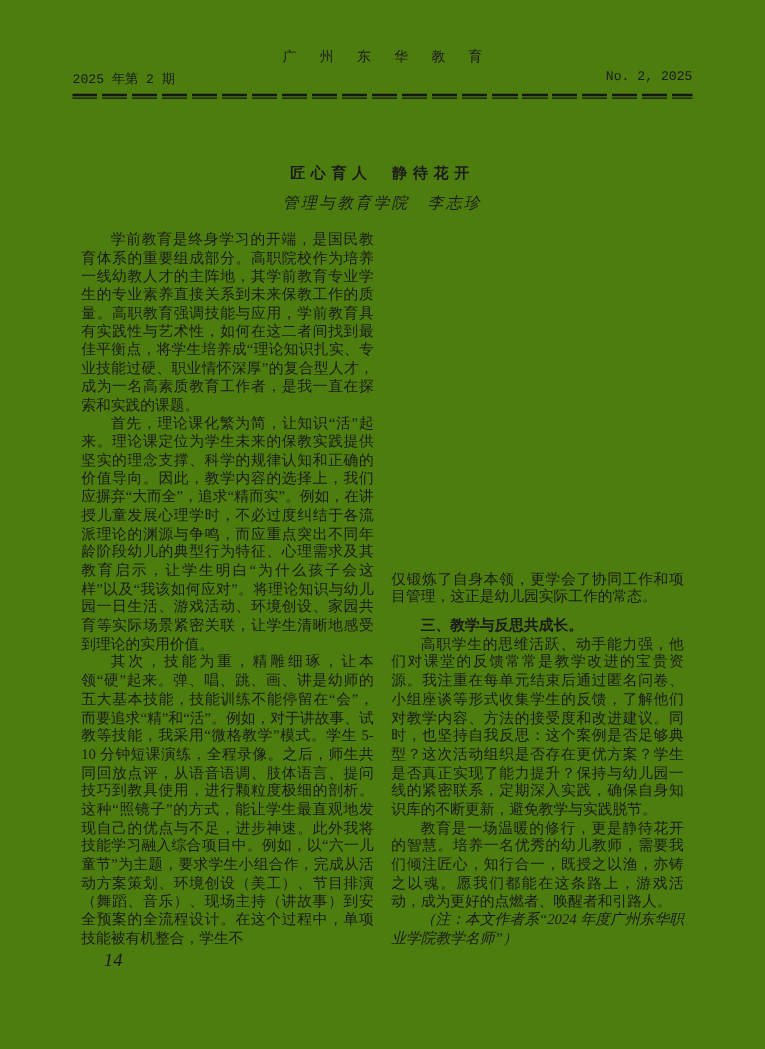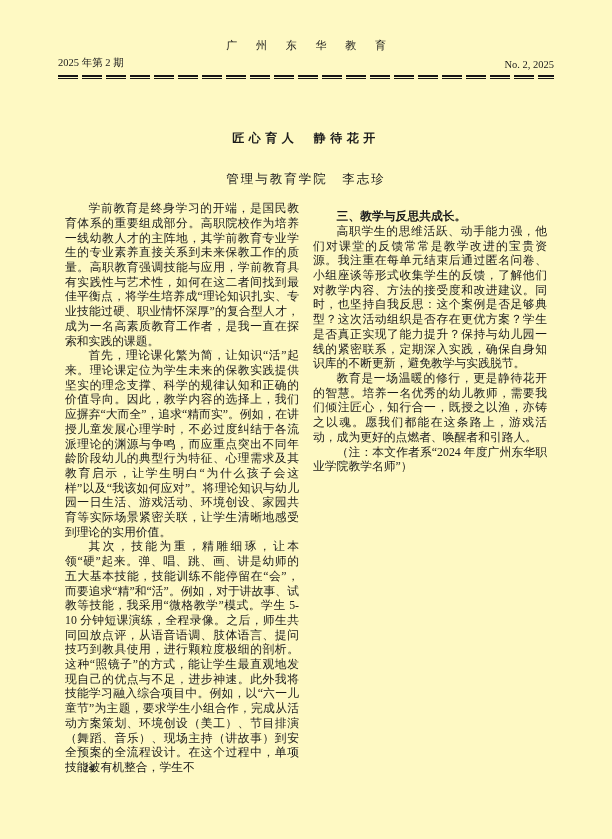--- a/index.html
+++ b/index.html
@@ -1,95 +1,97 @@
 <!DOCTYPE html>
 <html><head>
 <meta charset="utf-8">
 <style>
   html,body { margin:0; padding:0; background:#e8e8e8; }
   .page {
     position:relative;
     width:612px; height:839px;
     margin:0 auto;
-    background:#fef9c3;
+    background:#4d7c0f;
     color:#1b1b1b;
     font-family:"Liberation Serif","DejaVu Serif",serif;
     overflow:hidden;
     box-sizing:border-box;
   }
   
   .header { padding:38px 58px 0 58px; }
   .journal-cn {
     text-align:center;
     font-size:11px;
     letter-spacing:8px;
     text-indent:8px;
     white-space:nowrap;
   }
   .header-row {
-    display:flex; justify-content:space-between; align-items:flex-end;
-    font-size:10.5px; margin-top:3px;
+    display:flex; justify-content:space-between; align-items:flex-start;
+    font-size:10.5px; margin-top:3px;font-family:Liberation Mono, monospace;
   }
   .journal-en { letter-spacing:1.2px; }
   .rule { margin-top:5px; }
   .rule-line {
     height:1.7px;
     background:repeating-linear-gradient(90deg,#161616 0 20px, rgba(0,0,0,0) 20px 24px);
   }
   .rule-line + .rule-line { margin-top:0.9px; }
 
   
   .title {
     margin-top:51px;
     text-align:center;
     font-family:"Liberation Sans","DejaVu Sans",sans-serif;
     font-weight:700;
     font-size:12px;
     letter-spacing:4.5px;
     white-space:pre;
   }
   .byline {
-    margin-top:24px;
+    margin-top:7px;
     text-align:center;
     font-size:12.5px;
+    font-style:italic;
     letter-spacing:2px;
   }
 
   
   .columns {
     margin:13px auto 0 auto;
     width:482px;
     display:flex;
     gap:14px;
+    align-items:flex-end;
   }
   .col {
     width:234px;
     font-size:11.8px;
     line-height:14.7px;
     text-align:justify;
     text-justify:inter-ideograph;
   }
   .col p { margin:0; text-indent:2em; }
   .col p.noindent { text-indent:0; }
   .col h2 {
     margin:8px 0 0 0;
     font-family:"Liberation Sans","DejaVu Sans",sans-serif;
     font-size:11.8px;
     font-weight:700;
     line-height:14.7px;
     text-indent:2em;
     text-align:justify;
   }
-  .note { }
+  .note { font-style:italic; }
 
   
   .page-number {
     position:absolute;
     left:83px; top:761px;
-    font-size:12px;
+    font-size:15px;
     font-style:italic;
   }
 </style>
 </head>
 <body>
 
 <div class="page">
 
   <div class="header">
     <div class="journal-cn">广 州 东 华 教 育</div>
@@ -106,20 +108,21 @@
   <div class="title">匠心育人  静待花开</div>
   <div class="byline">管理与教育学院　李志珍</div>
 
   <div class="columns">
     <div class="col">
       <p>学前教育是终身学习的开端，是国民教育体系的重要组成部分。高职院校作为培养一线幼教人才的主阵地，其学前教育专业学生的专业素养直接关系到未来保教工作的质量。高职教育强调技能与应用，学前教育具有实践性与艺术性，如何在这二者间找到最佳平衡点，将学生培养成“理论知识扎实、专业技能过硬、职业情怀深厚”的复合型人才，成为一名高素质教育工作者，是我一直在探索和实践的课题。</p>
       <p>首先，理论课化繁为简，让知识“活”起来。理论课定位为学生未来的保教实践提供坚实的理念支撑、科学的规律认知和正确的价值导向。因此，教学内容的选择上，我们应摒弃“大而全”，追求“精而实”。例如，在讲授儿童发展心理学时，不必过度纠结于各流派理论的渊源与争鸣，而应重点突出不同年龄阶段幼儿的典型行为特征、心理需求及其教育启示，让学生明白“为什么孩子会这样”以及“我该如何应对”。将理论知识与幼儿园一日生活、游戏活动、环境创设、家园共育等实际场景紧密关联，让学生清晰地感受到理论的实用价值。</p>
       <p>其次，技能为重，精雕细琢，让本领“硬”起来。弹、唱、跳、画、讲是幼师的五大基本技能，技能训练不能停留在“会”，而要追求“精”和“活”。例如，对于讲故事、试教等技能，我采用“微格教学”模式。学生 5-10 分钟短课演练，全程录像。之后，师生共同回放点评，从语音语调、肢体语言、提问技巧到教具使用，进行颗粒度极细的剖析。这种“照镜子”的方式，能让学生最直观地发现自己的优点与不足，进步神速。此外我将技能学习融入综合项目中。例如，以“六一儿童节”为主题，要求学生小组合作，完成从活动方案策划、环境创设（美工）、节目排演（舞蹈、音乐）、现场主持（讲故事）到安全预案的全流程设计。在这个过程中，单项技能被有机整合，学生不</p>
     </div>
     <div class="col">
+      <p class="noindent">仅锻炼了自身本领，更学会了协同工作和项目管理，这正是幼儿园实际工作的常态。</p>
       <h2>三、教学与反思共成长。</h2>
       <p>高职学生的思维活跃、动手能力强，他们对课堂的反馈常常是教学改进的宝贵资源。我注重在每单元结束后通过匿名问卷、小组座谈等形式收集学生的反馈，了解他们对教学内容、方法的接受度和改进建议。同时，也坚持自我反思：这个案例是否足够典型？这次活动组织是否存在更优方案？学生是否真正实现了能力提升？保持与幼儿园一线的紧密联系，定期深入实践，确保自身知识库的不断更新，避免教学与实践脱节。</p>
       <p>教育是一场温暖的修行，更是静待花开的智慧。培养一名优秀的幼儿教师，需要我们倾注匠心，知行合一，既授之以渔，亦铸之以魂。愿我们都能在这条路上，游戏活动，成为更好的点燃者、唤醒者和引路人。</p>
       <p class="note">（注：本文作者系“2024 年度广州东华职业学院教学名师”）</p>
     </div>
   </div>
 
   <div class="page-number">14</div>
 
 </div>

